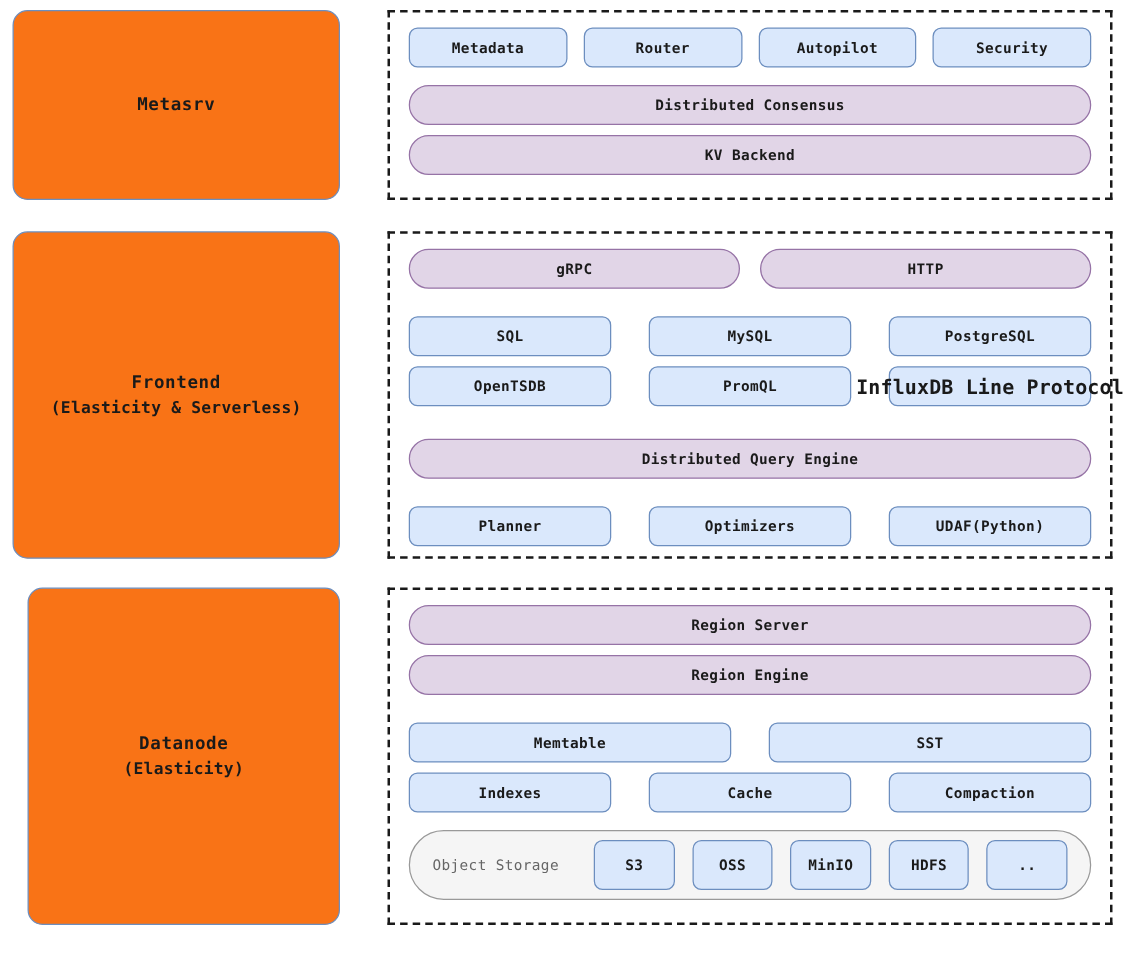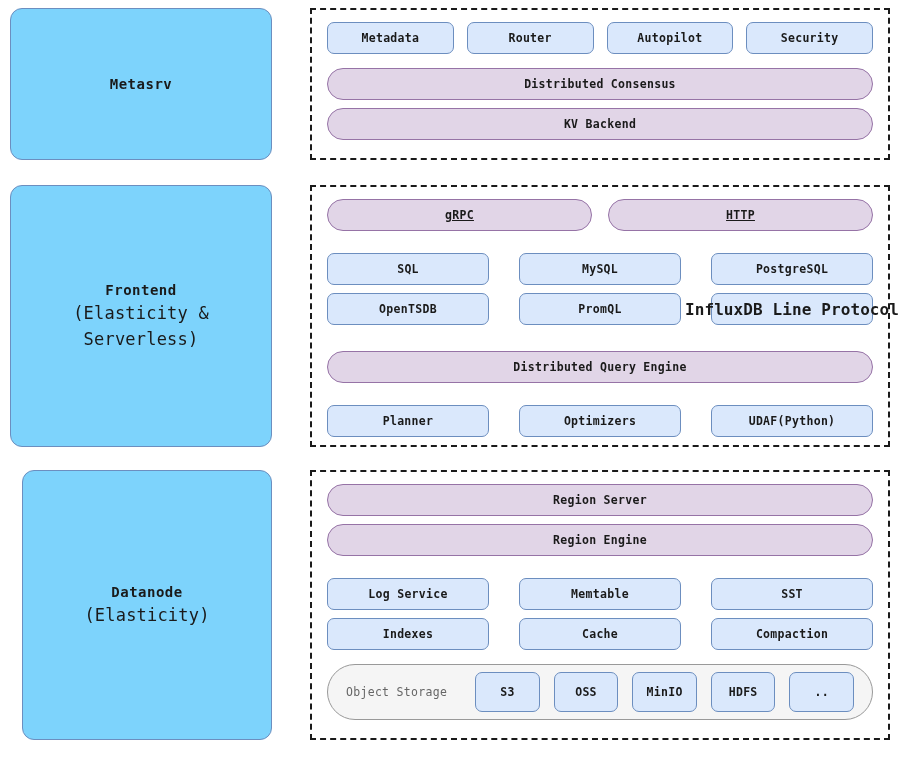--- a/index.html
+++ b/index.html
@@ -21,38 +21,38 @@
     left: 0; top: 0;
     width: 903px;
     height: 762px;
     display: grid;
     grid-template-columns: 10px 262px 38px 580px 13px;
     grid-template-rows: 8px 152px 25px 262px 23px 270px 22px;
   }
 
   
   .side-box {
-    background: #7dd3fc;
+    background: #f97316;
     border: 1px solid #6c8ebf;
     border-radius: 12px;
     display: flex;
     flex-direction: column;
     align-items: center;
     justify-content: center;
     text-align: center;
   }
   .side-title {
     font-size: 14px;
     font-weight: bold;
     letter-spacing: 0.5px;
     line-height: 1.5;
   }
   .side-sub {
-    font-size: 17px;
-    font-weight: normal;
+    font-size: 13px;
+    font-weight: bold;
     letter-spacing: 0.2px;
     line-height: 1.5;
   }
 
   
   .panel {
     border: 2px dashed #1a1a1a;
     box-sizing: border-box;
     padding: 12px 15px;
     display: flex;
@@ -62,21 +62,21 @@
 
   .row {
     display: flex;
     gap: 13px;
     flex: 0 0 auto;
     align-items: flex-end;
   }
   .row > * { flex: 1 1 0; min-width: 0; }
 
   .row.cols3 { gap: 30px; }
-  .row.cols2 { gap: 16px; text-decoration: underline; }
+  .row.cols2 { gap: 16px; }
 
   
   .chip {
     height: 32px;
     display: flex;
     align-items: center;
     justify-content: center;
     text-align: center;
     font-size: 11.5px;
     font-weight: bold;
@@ -213,21 +213,20 @@
 
     <div class="gap-sm"></div>
 
     <div class="row">
       <div class="chip purple">Region Engine</div>
     </div>
 
     <div class="gap-lg"></div>
 
     <div class="row cols3">
-      <div class="chip blue">Log Service</div>
       <div class="chip blue">Memtable</div>
       <div class="chip blue">SST</div>
     </div>
 
     <div class="gap-sm"></div>
 
     <div class="row cols3">
       <div class="chip blue">Indexes</div>
       <div class="chip blue">Cache</div>
       <div class="chip blue">Compaction</div>

